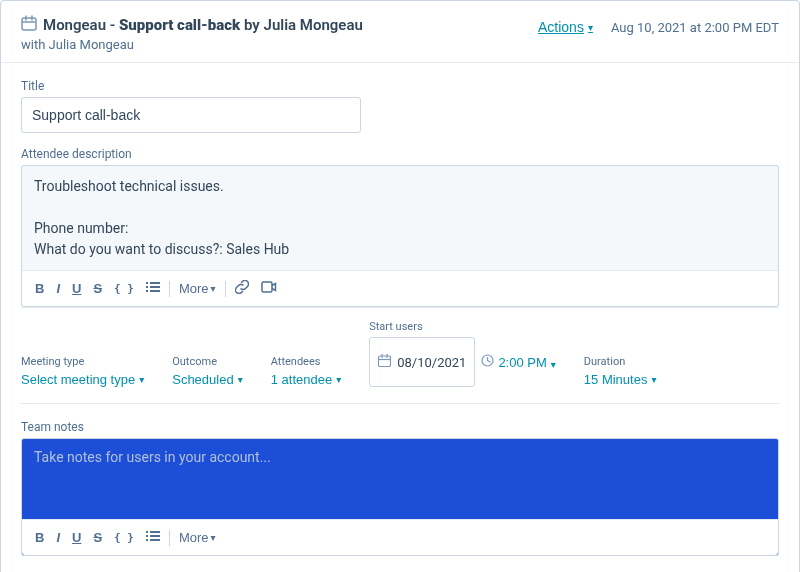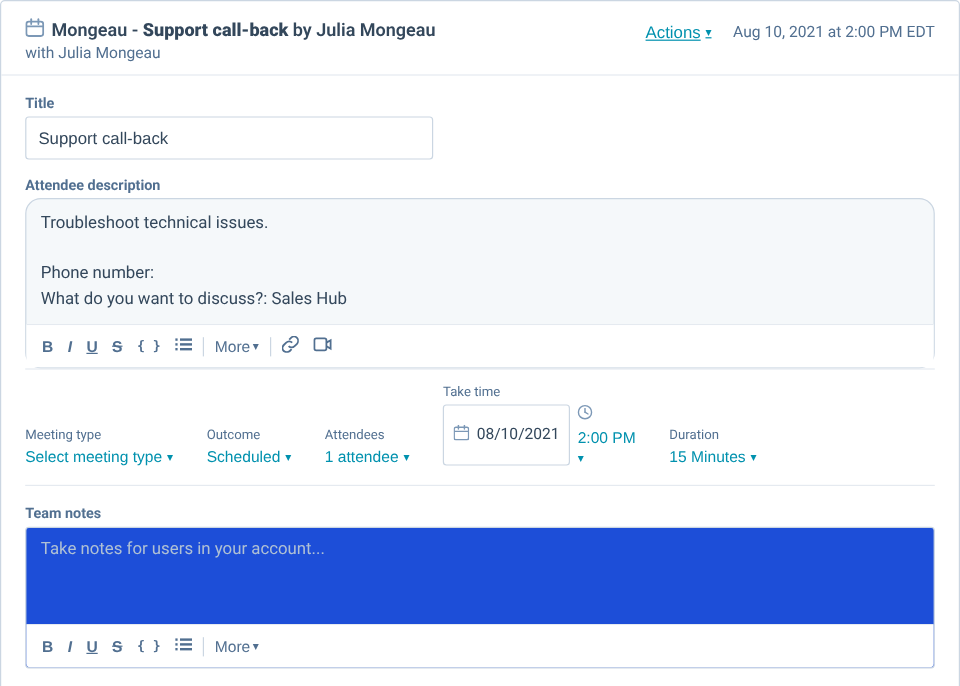--- a/index.html
+++ b/index.html
@@ -72,21 +72,21 @@
     
     .body {
       padding: 16px 20px;
     }
 
     
     .field-label {
       font-size: 12px;
       color: #516f90;
       margin-bottom: 4px;
-      font-weight: 700;
+      font-weight: 400;
     }
 
     
     .title-section {
       margin-bottom: 14px;
     }
     .title-input {
       width: 340px;
       height: 36px;
       border: 1px solid #cbd6e2;
@@ -96,21 +96,21 @@
       color: #33475b;
       outline: none;
     }
 
     
     .description-section {
       margin-bottom: 0;
     }
     .description-box {
       border: 1px solid #cbd6e2;
-      border-radius: 13px;
+      border-radius: 3px;
       background: #f5f8fa;
     }
     .description-content {
       padding: 10px 12px;
       min-height: 90px;
       font-size: 14px;
       color: #33475b;
       line-height: 1.5;
     }
     .description-toolbar {
@@ -334,34 +334,34 @@
 
       <div class="meta-field">
         <div class="meta-field-label">Attendees</div>
         <button class="meta-dropdown">
           <span>1 attendee</span>
           <span class="chevron-down">▾</span>
         </button>
       </div>
 
       <div class="meta-field">
-        <div class="meta-field-label">Take time</div>
+        <div class="meta-field-label">Start users</div>
         <div style="display:flex; align-items:center; gap:6px;">
           <div class="date-input-wrapper">
             <span class="date-icon">
               <svg width="13" height="13" viewBox="0 0 13 13" fill="none">
                 <rect x="0.5" y="2" width="12" height="10.5" rx="1.5" stroke="#7c98b6" stroke-width="1.2" fill="none"></rect>
                 <line x1="0.5" y1="5.5" x2="12.5" y2="5.5" stroke="#7c98b6" stroke-width="1.2"></line>
                 <line x1="4" y1="0.5" x2="4" y2="3.5" stroke="#7c98b6" stroke-width="1.2" stroke-linecap="round"></line>
                 <line x1="9" y1="0.5" x2="9" y2="3.5" stroke="#7c98b6" stroke-width="1.2" stroke-linecap="round"></line>
               </svg>
             </span>
             <span style="font-size:13px; color:#33475b;">08/10/2021</span>
           </div>
-          <button class="meta-dropdown" style="display:flex; align-items:flex-start; gap:4px;flex-direction:column;">
+          <button class="meta-dropdown" style="display:flex; align-items:flex-end; gap:4px;">
             <span>
               <svg width="13" height="13" viewBox="0 0 13 13" fill="none">
                 <circle cx="6.5" cy="6.5" r="5.5" stroke="#7c98b6" stroke-width="1.2"></circle>
                 <line x1="6.5" y1="3.5" x2="6.5" y2="6.5" stroke="#7c98b6" stroke-width="1.2" stroke-linecap="round"></line>
                 <line x1="6.5" y1="6.5" x2="9" y2="8" stroke="#7c98b6" stroke-width="1.2" stroke-linecap="round"></line>
               </svg>
             </span>
             <span>2:00 PM</span>
             <span class="chevron-down">▾</span>
           </button>

